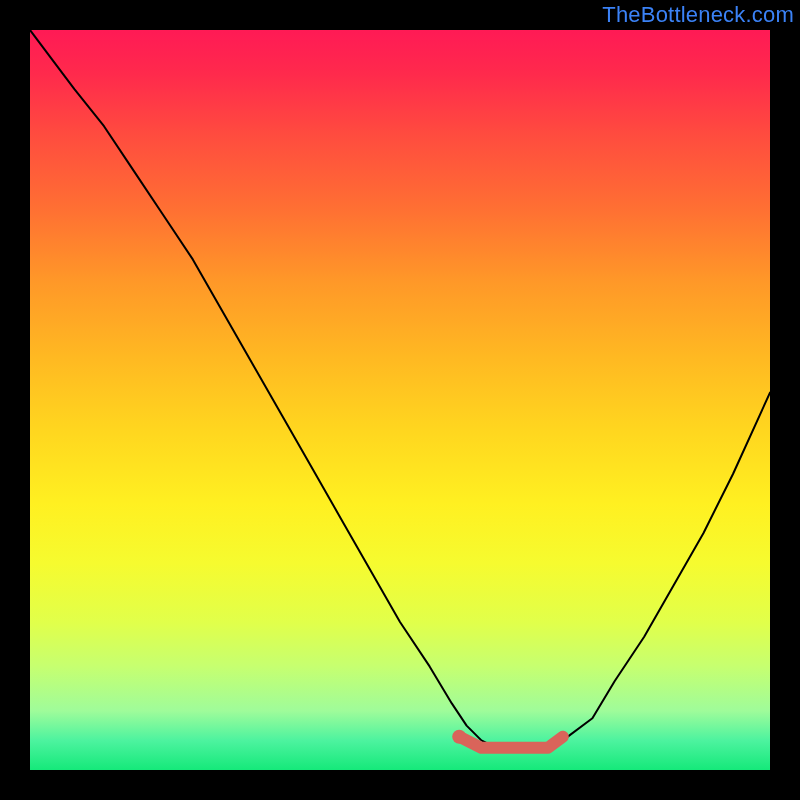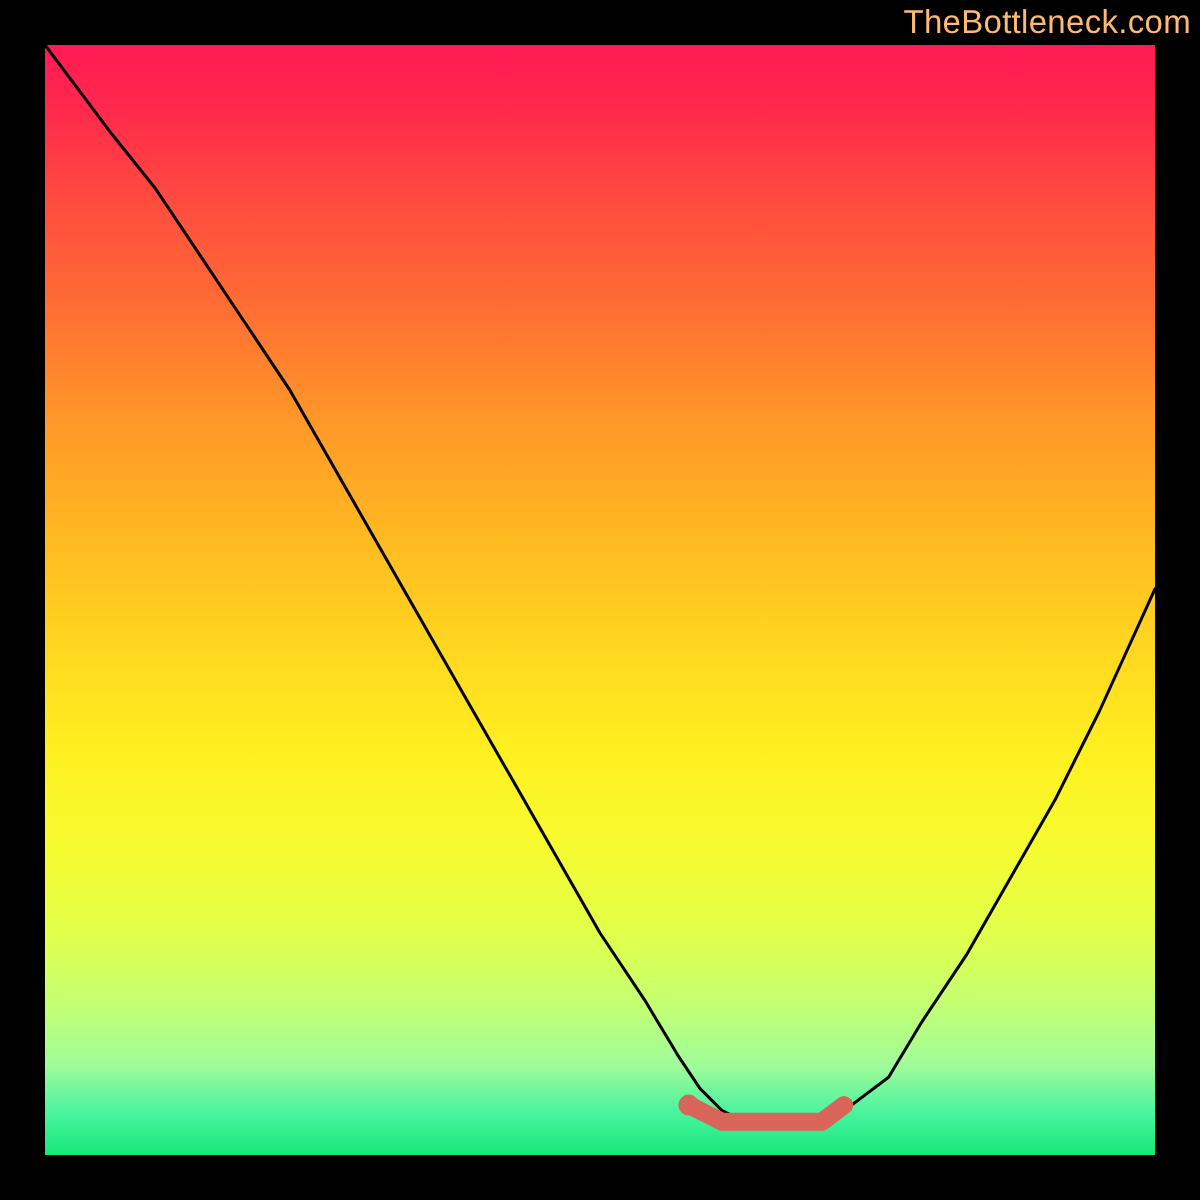--- a/index.html
+++ b/index.html
@@ -4,21 +4,21 @@
 <style>
   * { margin: 0; padding: 0; box-sizing: border-box; }
   html, body { width: 800px; height: 800px; background: #000; overflow: hidden; }
   .container { position: relative; width: 800px; height: 800px; }
   .watermark {
     position: absolute;
     top: 2px;
     right: 6px;
     font-family: Arial, Helvetica, sans-serif;
     font-size: 22px;
-    color: #fdba74;
+    color: #3b82f6;
     font-weight: 500;
     letter-spacing: 0.2px;
     z-index: 5;
   }
   .plot-area {
     position: absolute;
     left: 30px;
     top: 30px;
     width: 740px;
     height: 740px;

